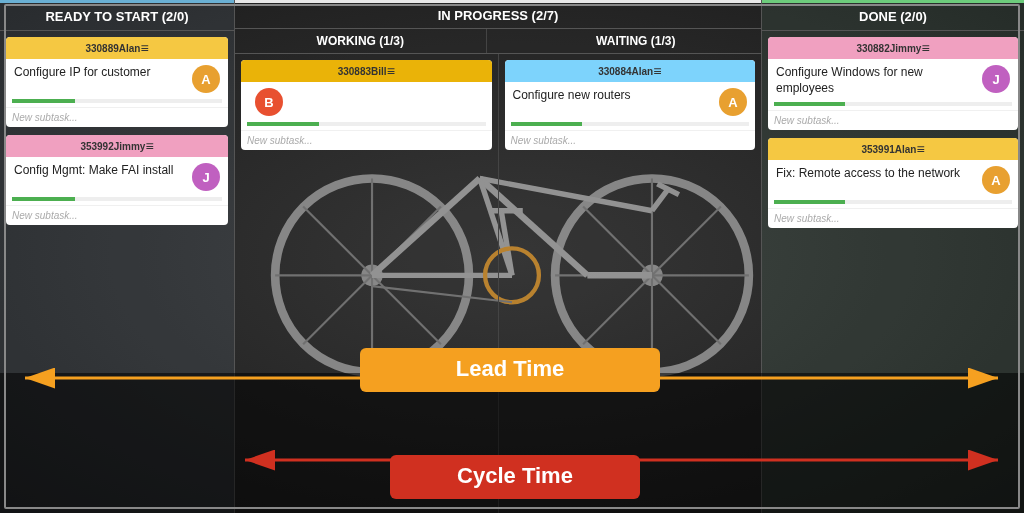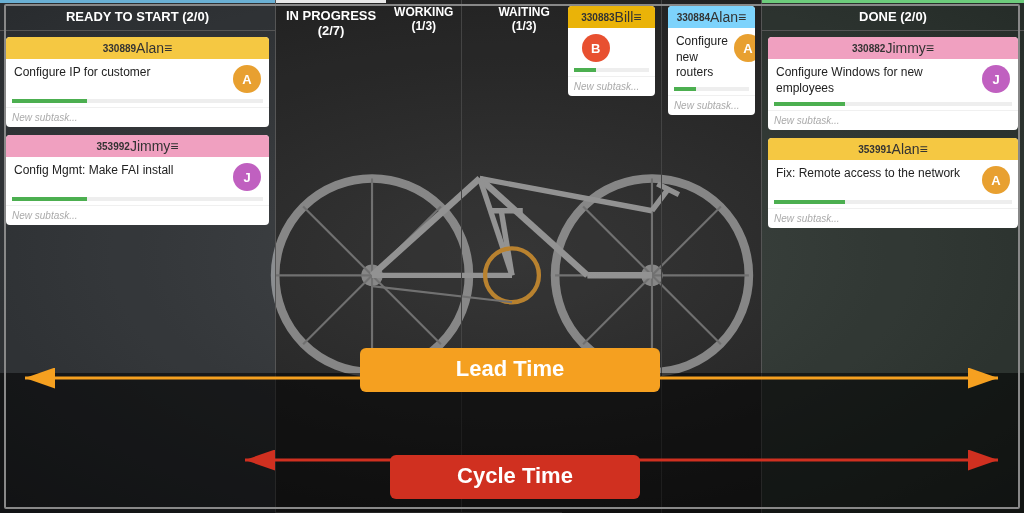--- a/index.html
+++ b/index.html
@@ -37,21 +37,21 @@
       z-index: 2;
     }
 
     .column {
       display: flex;
       flex-direction: column;
       border-right: 1px solid #555;
     }
 
     .col-ready {
-      width: 276px;
+      width: 235px;
       background: rgba(200,220,240,0.15);
     }
 
     .col-done {
       width: 262px;
       background: rgba(180,230,200,0.15);
     }
 
     .column-header {
       padding: 6px 8px;
@@ -130,21 +130,21 @@
       font-size: 10px;
       color: #333;
     }
 
     .card-header-yellow { background: #f5c842; }
     .card-header-pink { background: #f0a0c0; }
     .card-header-orange { background: #eab308; }
     .card-header-green { background: #7dd3fc; }
 
     .card-id { font-weight: bold; font-size: 10px; }
-    .card-assignee { font-size: 14px; }
+    .card-assignee { font-size: 10px; font-weight: bold; }
     .card-menu { font-size: 14px; cursor: pointer; }
 
     .card-body {
       padding: 6px 8px;
       display: flex;
       align-items: flex-start;
       justify-content: space-between;
       min-height: 40px;
     }
 
@@ -225,21 +225,21 @@
       left: 200px;
       right: 200px;
       bottom: 130px;
       z-index: 1;
       opacity: 0.7;
     }
 
     .in-progress-wrapper {
       flex: 1;
       display: flex;
-      flex-direction: row;
+      flex-direction: column;
       background: rgba(200,200,200,0.08);
       border-right: 1px solid #555;
     }
 
     .outer-border {
       position: absolute;
       inset: 4px;
       border: 2px solid #888;
       border-radius: 2px;
       pointer-events: none;

